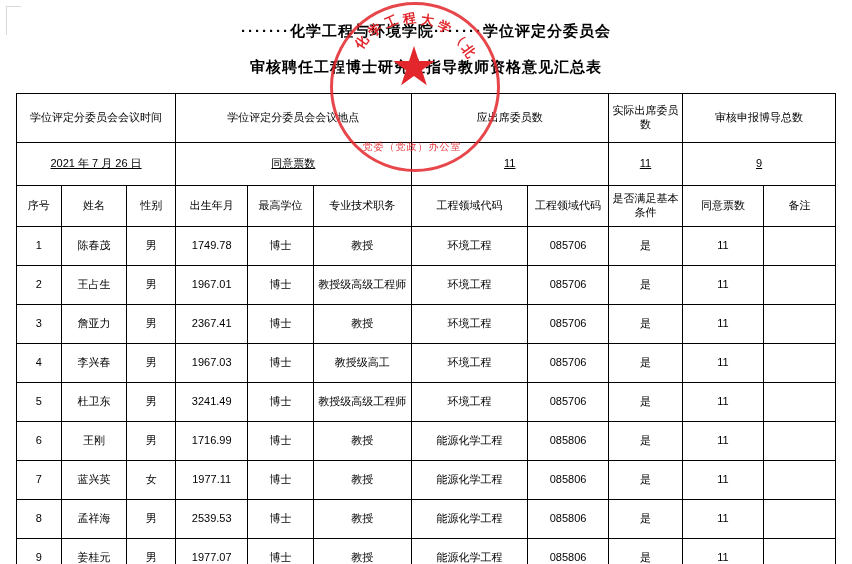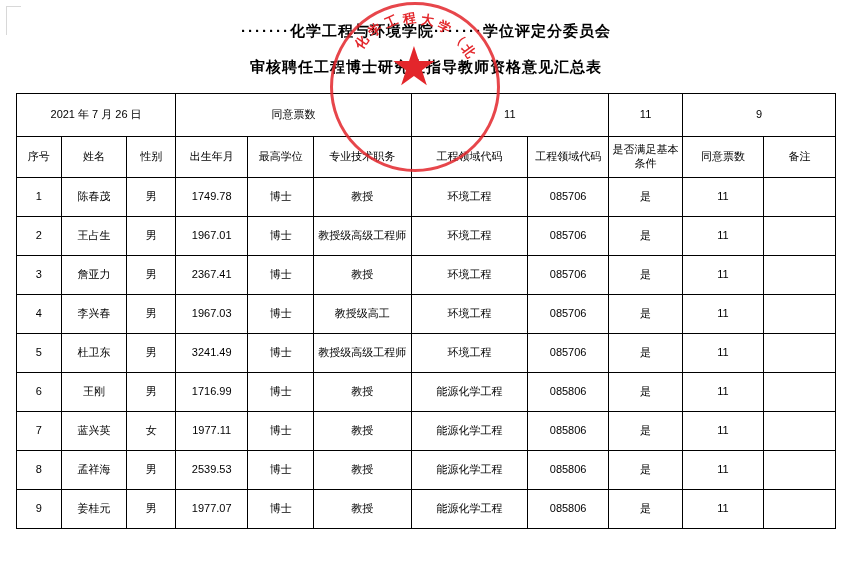--- a/index.html
+++ b/index.html
@@ -67,20 +67,21 @@
     line-height: 1.25;
     word-break: break-all;
   }
   .meta-head td {
     height: 44px;
     font-size: 11.5px;
   }
   .meta-val td {
     height: 38px;
     font-size: 11.5px;
+    text-decoration: underline;
   }
   .col-head td {
     height: 36px;
     font-size: 11.5px;
   }
   .data-row td {
     height: 34px;
     font-size: 11.5px;
   }
   
@@ -173,37 +174,45 @@
       <span style="transform: rotate(-24deg) translate(0,-74px);">工</span>
       <span style="transform: rotate(-8deg) translate(0,-74px);">程</span>
       <span style="transform: rotate(8deg) translate(0,-74px);">大</span>
       <span style="transform: rotate(24deg) translate(0,-74px);">学</span>
       <span style="transform: rotate(40deg) translate(0,-74px);">（</span>
       <span style="transform: rotate(54deg) translate(0,-74px);">北</span>
     </div>
     <div class="star">
         <span>★</span>
       </div>
+    <div class="bottom-text">党委（党政）办公室</div>
   </div>
 
   <table class="main">
     <colgroup>
       <col style="width:42px">
       <col style="width:62px">
       <col style="width:46px">
       <col style="width:68px">
       <col style="width:62px">
       <col style="width:92px">
       <col style="width:110px">
       <col style="width:76px">
       <col style="width:70px">
       <col style="width:76px">
       <col style="width:68px">
     </colgroup>
     <tbody>
+      <tr class="meta-head">
+        <td colspan="3">学位评定分委员会会议时间</td>
+        <td colspan="3">学位评定分委员会会议地点</td>
+        <td colspan="2">应出席委员数</td>
+        <td>实际出席委员数</td>
+        <td colspan="2">审核申报博导总数</td>
+      </tr>
       <tr class="meta-val">
         <td colspan="3">2021 年 7 月 26 日</td>
         <td colspan="3">同意票数</td>
         <td colspan="2">11</td>
         <td>11</td>
         <td colspan="2">9</td>
       </tr>
       <tr class="col-head">
         <td>序号</td>
         <td>姓名</td>

